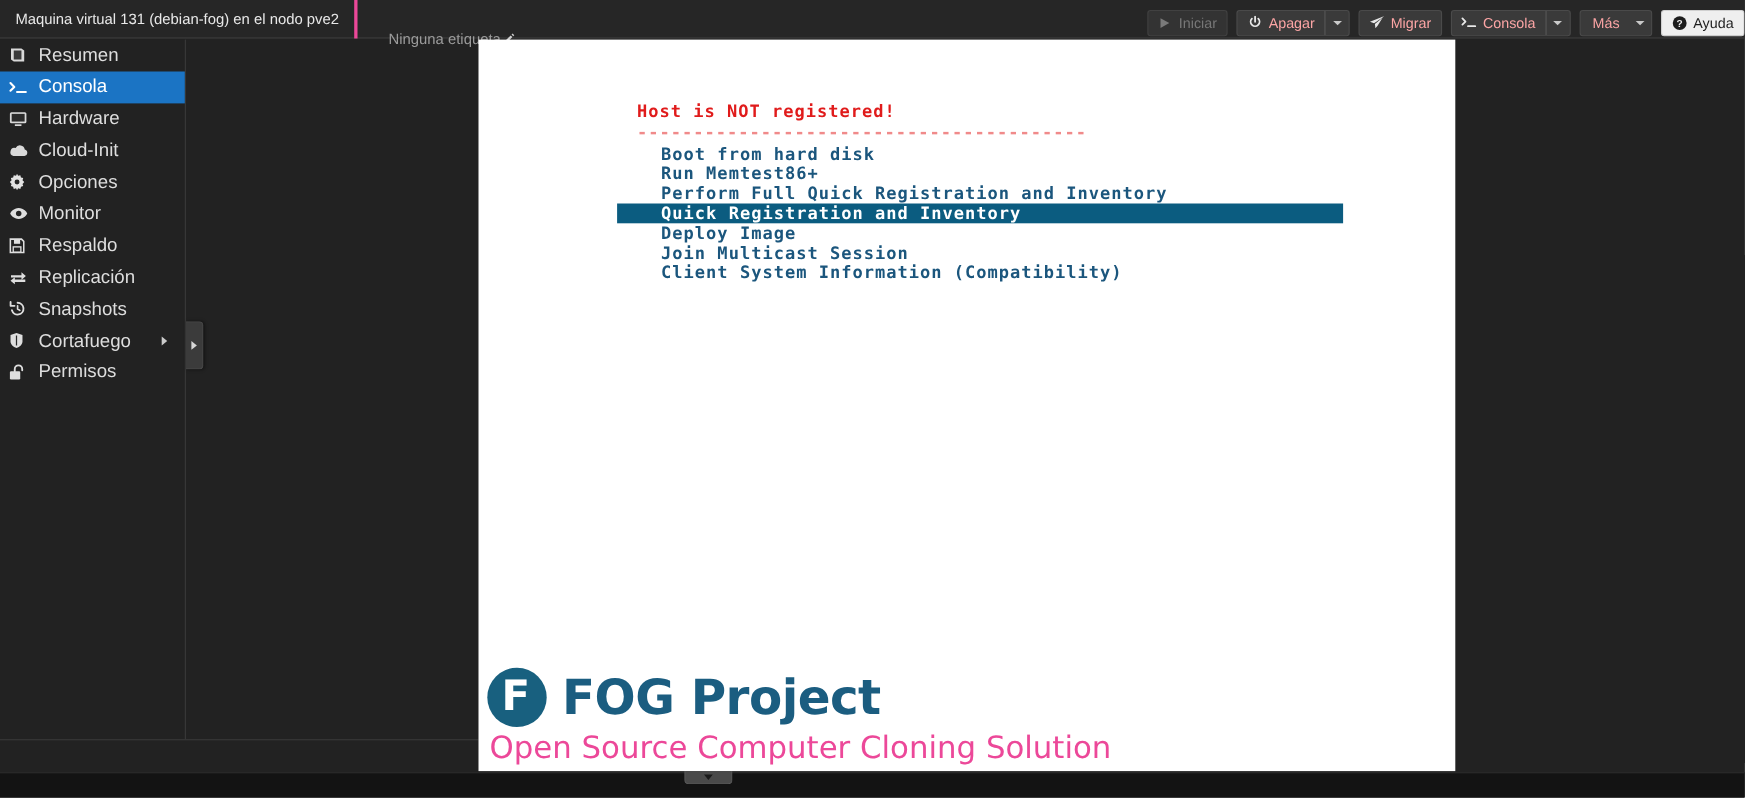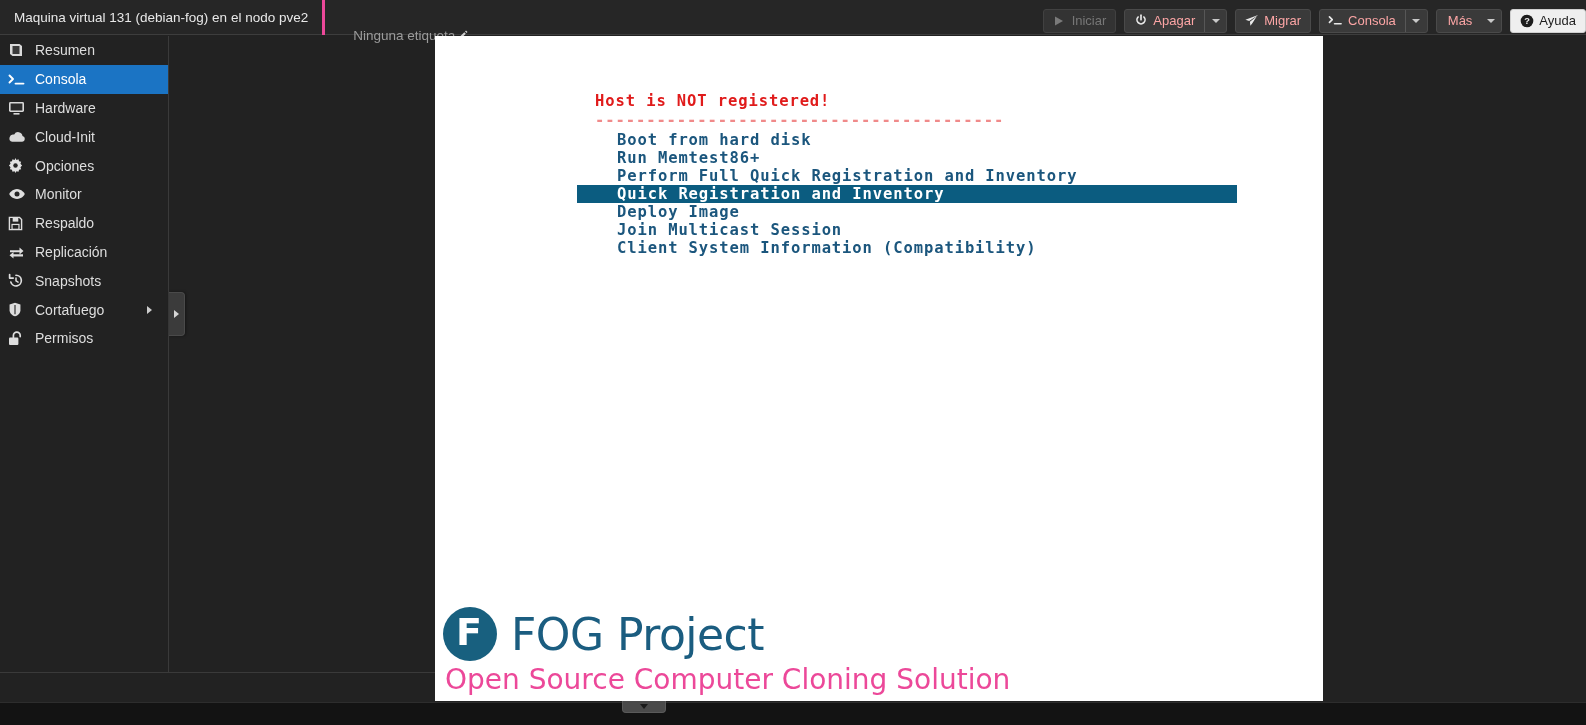--- a/index.html
+++ b/index.html
@@ -67,21 +67,21 @@
 
   
   #sidebar {
     position: absolute; left: 0; top: 36px; width: 169px; height: 636px;
     background: #222222;
     border-right: 1px solid #3a3a3a;
   }
   .side-item {
     display: flex; align-items: center;
     height: 28.8px; padding-left: 8px;
-    color: #dedede; font-size: 14px;
+    color: #dedede; font-size: 17px;
     position: relative;
     cursor: pointer;
   }
   .side-item.active { background: #1b74c4; color: #ffffff; }
   .side-item .s-icon {
     width: 19px; height: 16px;
     display: inline-flex; align-items: center; justify-content: flex-start;
     margin-right: 8px; flex: 0 0 19px;
   }
   .side-item .s-label { white-space: nowrap; }
@@ -110,21 +110,21 @@
   }
 
   
   #console-wrap {
     position: absolute; left: 435px; top: 36px;
     width: 888px; height: 665px;
     background: #ffffff;
     overflow: hidden;
   }
   #fog-menu {
-    position: absolute; left: 160px; top: 56px;
+    position: absolute; left: 144px; top: 56px;
     font-family: "DejaVu Sans Mono", "Liberation Mono", monospace;
     font-size: 15.5px;
     font-weight: bold;
     letter-spacing: 0.9px;
     line-height: 18px;
   }
   #fog-head { color: #e01b1b; white-space: pre; }
   #fog-rule {
     color: #f08a8a; white-space: pre;
     letter-spacing: 0.9px;
@@ -153,21 +153,21 @@
     display: flex; align-items: center; justify-content: center;
     flex: 0 0 54px;
   }
   #fog-badge span {
     color: #ffffff; font-size: 38px; font-weight: bold;
     font-family: "DejaVu Sans", sans-serif;
     line-height: 1; position: relative; top: -2px; left: -1px;
     font-style: normal;
   }
   #fog-wordmark {
-    color: #1b5d80; font-size: 44px; font-weight: normal;
+    color: #1b5d80; font-size: 44px; font-weight: bold;
     font-family: "DejaVu Sans", sans-serif;
     letter-spacing: -0.5px;
   }
   #fog-tagline {
     color: #ec4899; font-size: 28px;
     font-family: "DejaVu Sans", sans-serif;
     margin-top: 2px; margin-left: 2px;
     white-space: nowrap;
   }
 

